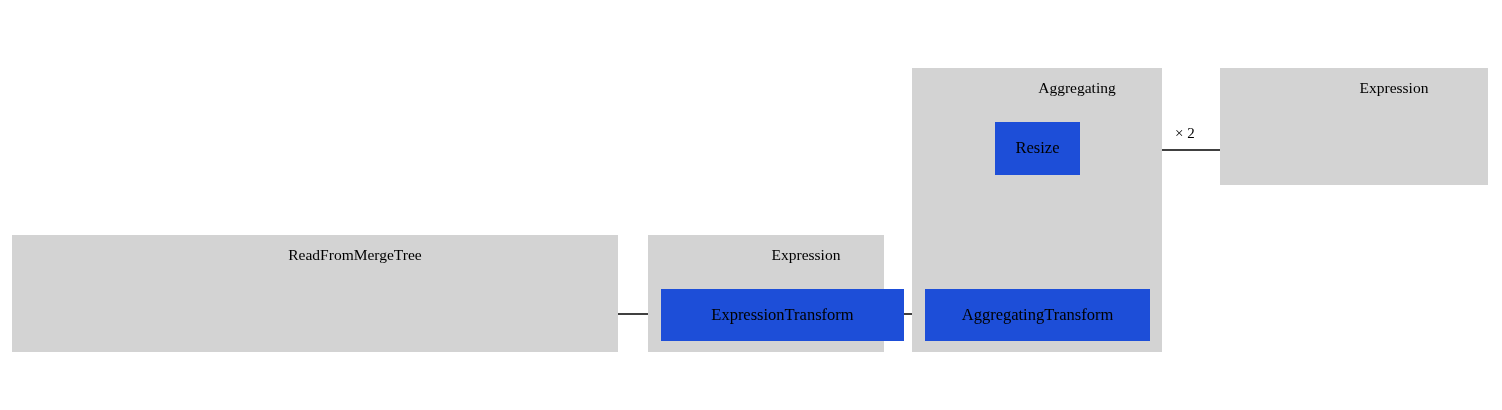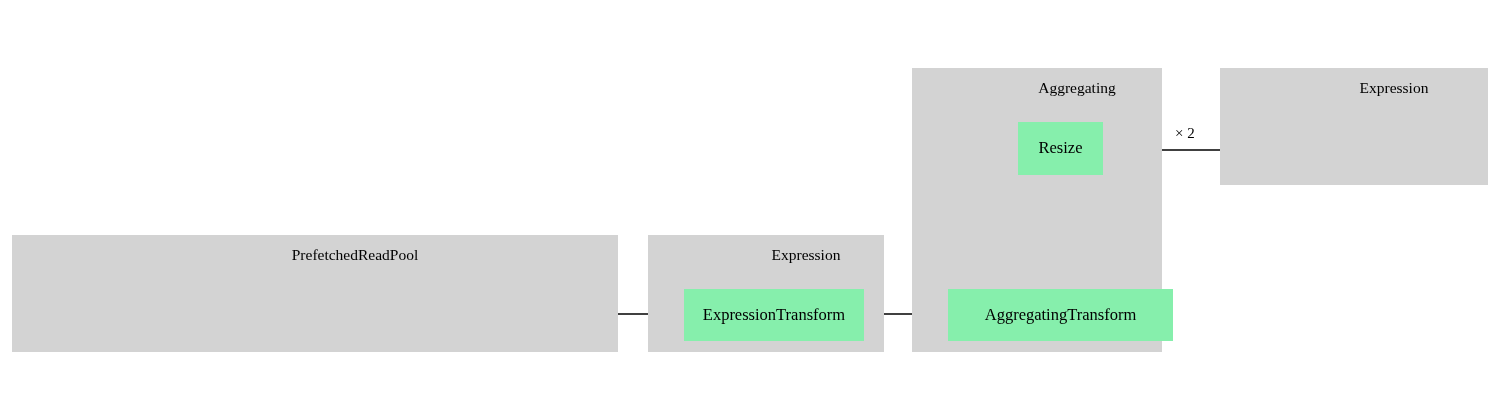--- a/index.html
+++ b/index.html
@@ -25,26 +25,25 @@
     width: 100%;
     text-align: center;
     font-size: 15.5px;
     color: #000000;
     line-height: 1;
     white-space: nowrap;
     padding-left: 40px;
   }
   .node {
     position: absolute;
-    background: #86efac;
+    background: #1d4ed8;
     box-sizing: border-box;
     display: flex;
     align-items: center;
     justify-content: center;
-    margin-left: 23px;
   }
   .node-label {
     font-size: 16.5px;
     color: #000000;
     white-space: nowrap;
     line-height: 1;
   }
   .edge-label {
     position: absolute;
     font-size: 15px;
@@ -77,27 +76,27 @@
     <line x1="603" y1="314" x2="660" y2="314" stroke="#000000" stroke-width="1.6" marker-end="url(#arrowhead)"></line>
 
     <line x1="870" y1="314" x2="925" y2="314" stroke="#000000" stroke-width="1.6" marker-end="url(#arrowhead)"></line>
 
     <line x1="1037" y1="288" x2="1037" y2="176" stroke="#000000" stroke-width="1.6" marker-end="url(#arrowhead)"></line>
 
     <line x1="1080" y1="150" x2="1233" y2="150" stroke="#000000" stroke-width="1.6" marker-end="url(#arrowhead)"></line>
   </svg>
 
   <div class="cluster" style="left:12px; top:235px; width:606px; height:117px;">
-    <div class="cluster-label" style="top:12px;">PrefetchedReadPool</div>
+    <div class="cluster-label" style="top:12px;">ReadFromMergeTree</div>
   </div>
 
   <div class="cluster" style="left:648px; top:235px; width:236px; height:117px;">
     <div class="cluster-label" style="top:12px;">Expression</div>
   </div>
-  <div class="node" style="left:661px; top:289px; width:180px; height:52px;">
+  <div class="node" style="left:661px; top:289px; width:243px; height:52px;">
     <span class="node-label">ExpressionTransform</span>
   </div>
 
   <div class="cluster" style="left:912px; top:68px; width:250px; height:284px;">
     <div class="cluster-label" style="top:12px;">Aggregating</div>
   </div>
   <div class="node" style="left:995px; top:122px; width:85px; height:53px;">
     <span class="node-label">Resize</span>
   </div>
   <div class="node" style="left:925px; top:289px; width:225px; height:52px;text-align:right;">

